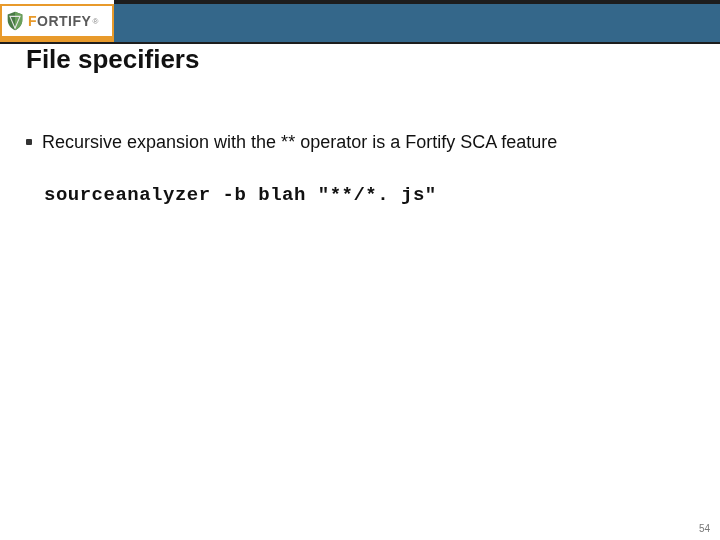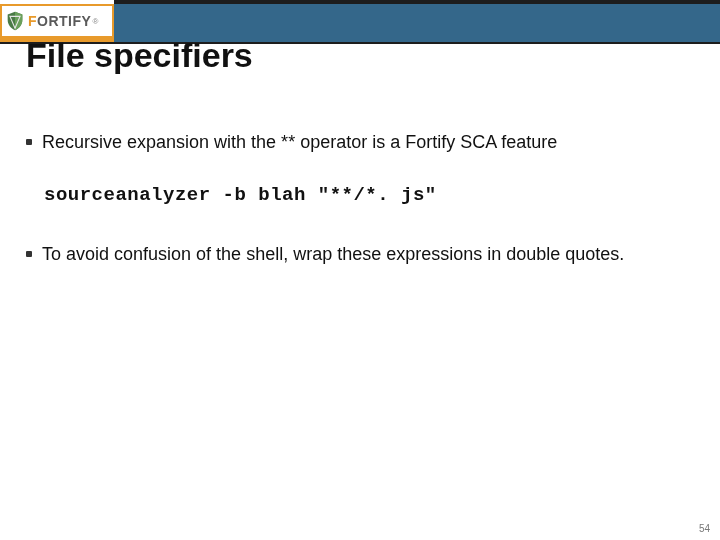--- a/index.html
+++ b/index.html
@@ -9,21 +9,21 @@
   .topbar .brandstrip { position: absolute; top: 4px; left: 0; width: 114px; height: 38px; background: #e89a2b; padding-left: 46px; }
   .topbar .brandstrip .logo { position: absolute; top: 2px; left: 2px; width: 110px; height: 30px; background: #fff; display: flex; align-items: center; }
   .logo-shield { width: 22px; height: 22px; margin-left: 2px; position: relative; }
   .logo-shield svg { display: block; }
   .logo-text { font-family: Arial, sans-serif; font-weight: 700; font-size: 14px; letter-spacing: 0.5px; color: #5a5a5a; margin-left: 2px; }
   .logo-text .accent { color: #e89a2b; }
   .logo-reg { font-size: 8px; color: #888; vertical-align: top; margin-left: 1px; }
   .topbar .bluebar { position: absolute; top: 4px; left: 114px; right: 0; height: 38px; background: #34678a; }
   .topbar .darkline-top { position: absolute; top: 0; left: 114px; right: 0; height: 4px; background: #1d1d1d; }
   .topbar .darkline-bot { position: absolute; top: 42px; left: 0; right: 0; height: 2px; background: #1d1d1d; }
-  .title { position: absolute; top: 36px; left: 26px; font-size: 34px; font-weight: 700; color: #111; }
+  .title { position: absolute; top: 44px; left: 26px; font-size: 26px; font-weight: 700; color: #111; }
   .content { position: absolute; top: 130px; left: 26px; right: 34px; }
   .bullet { display: flex; align-items: flex-start; margin-bottom: 30px; }
   .bullet .dot { width: 6px; height: 6px; background: #333; border-radius: 1px; margin-top: 9px; margin-right: 10px; flex: 0 0 auto; }
   .bullet .txt { font-size: 18px; color: #111; line-height: 1.35; }
   .codeblock { margin: 8px 0 36px 18px; font-family: "Courier New", Courier, monospace; font-size: 19px; font-weight: 700; color: #111; letter-spacing: 0.5px; }
   .pagenum { position: absolute; right: 10px; bottom: 6px; font-size: 10px; color: #777; }
 </style>
 </head>
 <body>
 
@@ -49,20 +49,16 @@
   </div>
 
   <div class="title">File specifiers</div>
 
   <div class="content">
     <div class="bullet">
       <span class="dot"></span>
       <span class="txt">Recursive expansion with the ** operator is a Fortify SCA feature</span>
     </div>
     <div class="codeblock">sourceanalyzer -b blah "**/*. js"</div>
-    <div class="bullet">
-      <span class="dot"></span>
-      <span class="txt">To avoid confusion of the shell, wrap these expressions in double quotes.</span>
-    </div>
   </div>
 
   <div class="pagenum">54</div>
 </div>
 
 </body></html>

